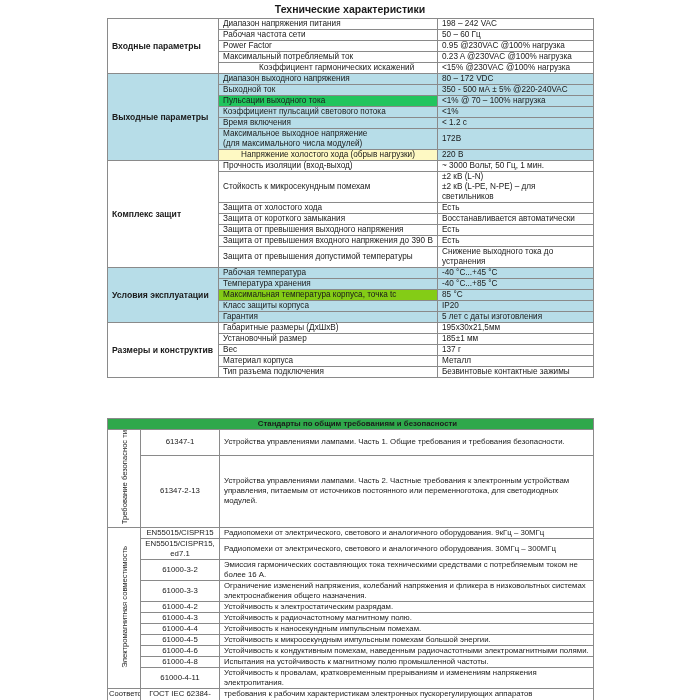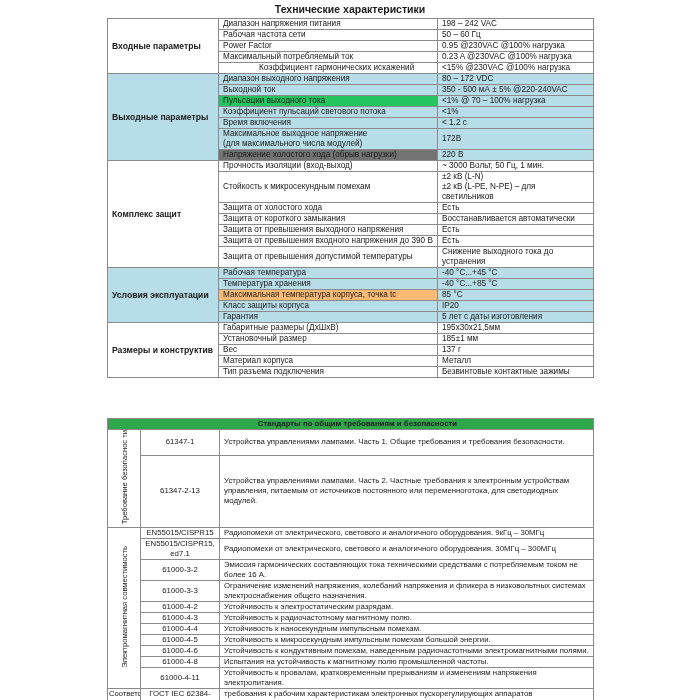--- a/index.html
+++ b/index.html
@@ -88,21 +88,21 @@
       <tr class="blue">
         <td style="white-space: pre-line; background: rgb(183, 221, 232);">Время включения</td>
         <td style="white-space: pre-line; background: rgb(183, 221, 232);">&lt; 1.2 с</td>
       </tr>
       <tr class="blue">
         <td style="white-space: pre-line; background: rgb(183, 221, 232);">Максимальное выходное напряжение
  (для максимального числа модулей)</td>
         <td style="white-space: pre-line; background: rgb(183, 221, 232);">172В</td>
       </tr>
       <tr class="blue">
-        <td style="white-space: pre-line; background: #737373;">Напряжение холостого хода (обрыв нагрузки)</td>
+        <td style="white-space: pre-line; background: #fef9c3; text-align: center;">Напряжение холостого хода (обрыв нагрузки)</td>
         <td style="white-space: pre-line; background: rgb(183, 221, 232);">220 В</td>
       </tr>
       <tr>
         <td class="group" rowspan="7">Комплекс защит</td>
         <td style="white-space: pre-line;">Прочность изоляции (вход-выход)</td>
         <td style="white-space: pre-line;">~ 3000 Вольт,  50 Гц, 1 мин.</td>
       </tr>
       <tr>
         <td style="white-space: pre-line;">Стойкость к микросекундным помехам</td>
         <td style="white-space: pre-line;">±2 кВ (L-N)
@@ -131,21 +131,21 @@
       <tr class="blue">
         <td class="group" rowspan="5" style="background: rgb(183, 221, 232);">Условия эксплуатации</td>
         <td style="white-space: pre-line; background: rgb(183, 221, 232);">Рабочая температура</td>
         <td style="white-space: pre-line; background: rgb(183, 221, 232);">-40 °C...+45 °C</td>
       </tr>
       <tr class="blue">
         <td style="white-space: pre-line; background: rgb(183, 221, 232);">Температура хранения</td>
         <td style="white-space: pre-line; background: rgb(183, 221, 232);">-40 °C...+85 °C</td>
       </tr>
       <tr class="blue">
-        <td style="white-space: pre-line; background: #fdba74;">Максимальная температура корпуса, точка tc</td>
+        <td style="white-space: pre-line; background: #84cc16;">Максимальная температура корпуса, точка tc</td>
         <td style="white-space: pre-line; background: rgb(183, 221, 232);">85 °C</td>
       </tr>
       <tr class="blue">
         <td style="white-space: pre-line; background: rgb(183, 221, 232);">Класс защиты корпуса</td>
         <td style="white-space: pre-line; background: rgb(183, 221, 232);">IP20</td>
       </tr>
       <tr class="blue">
         <td style="white-space: pre-line; background: rgb(183, 221, 232);">Гарантия</td>
         <td style="white-space: pre-line; background: rgb(183, 221, 232);">5 лет с даты изготовления</td>
       </tr>

